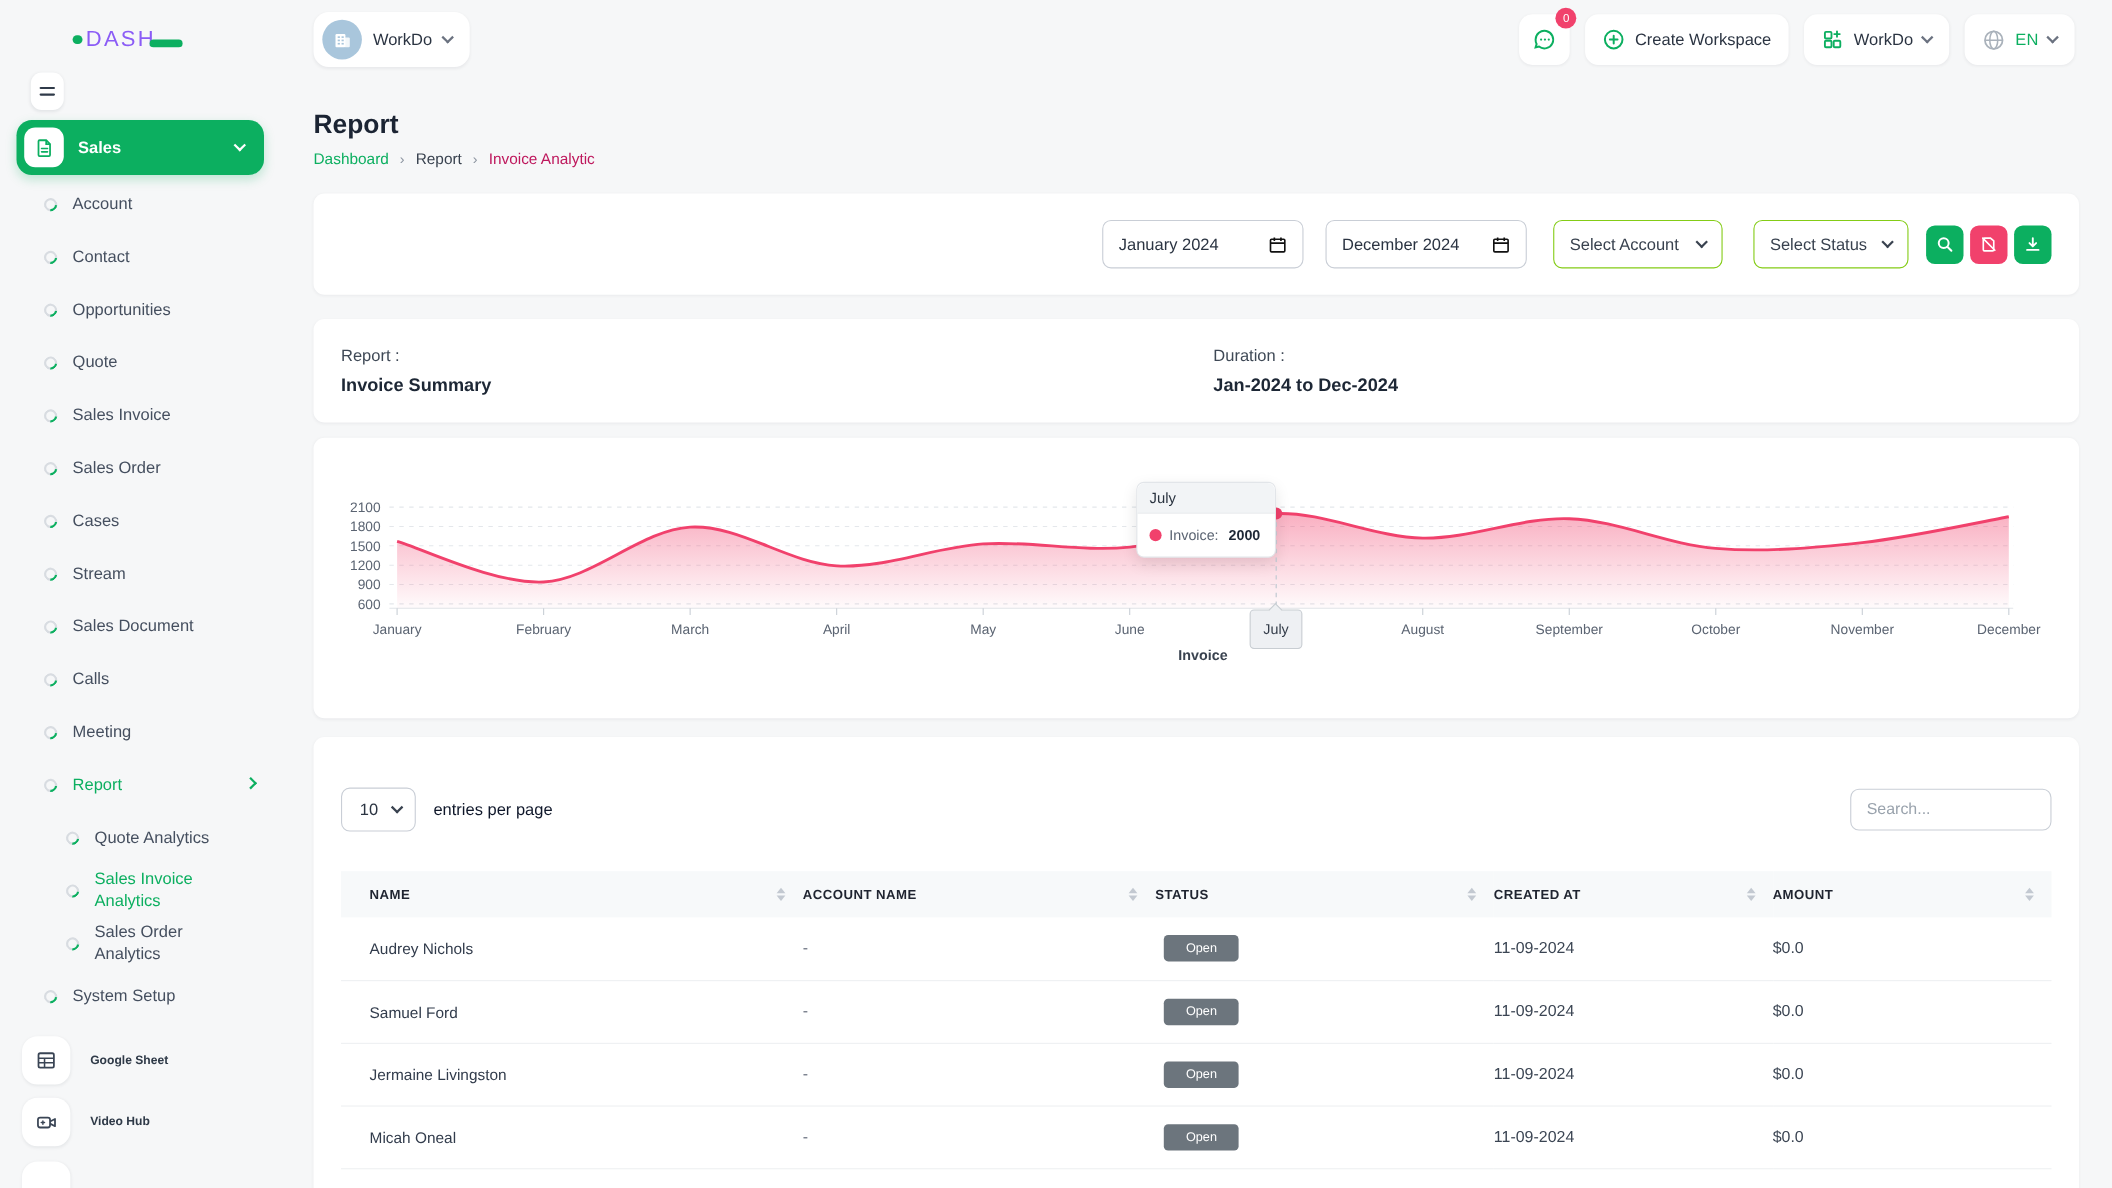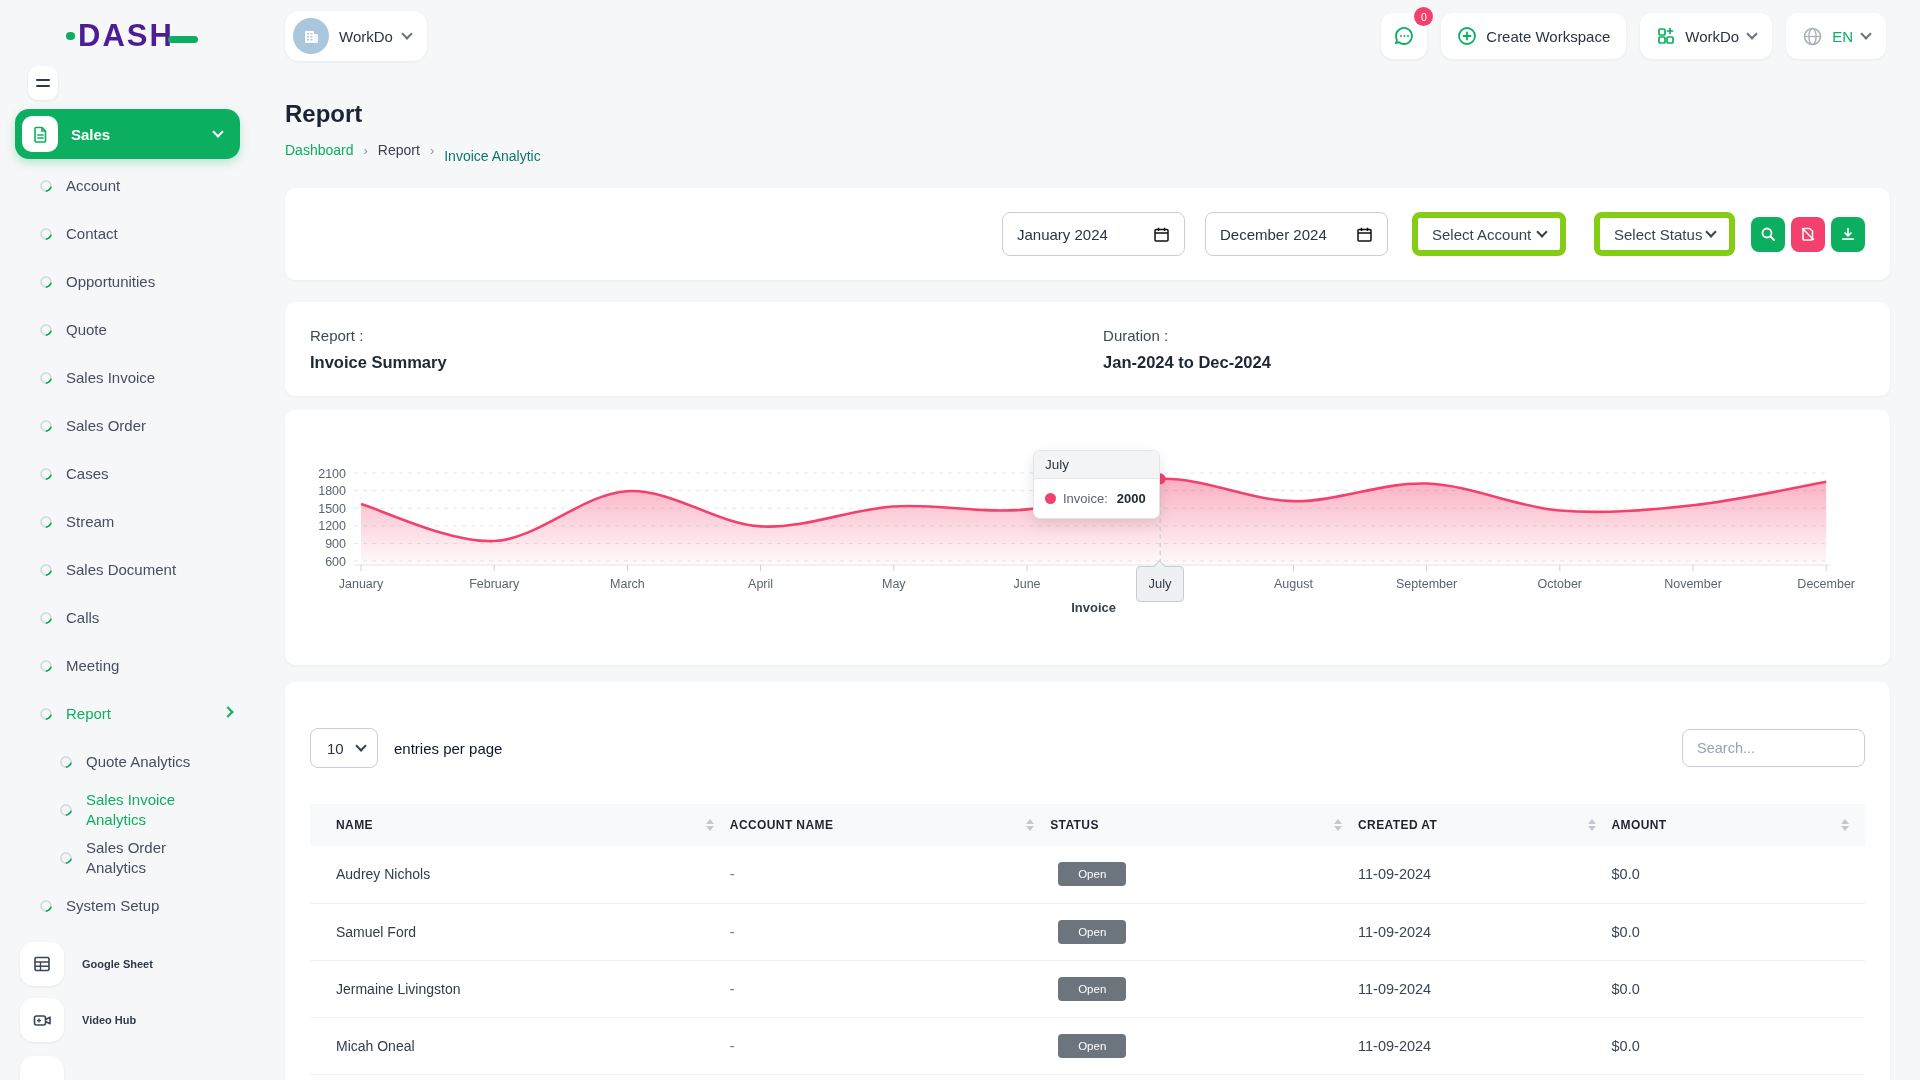--- a/index.html
+++ b/index.html
@@ -3,21 +3,21 @@
 <meta charset="utf-8">
 <style>
   * { margin:0; padding:0; box-sizing:border-box; }
   html,body { width:1920px; height:1080px; overflow:hidden; }
   body { font-family:"Liberation Sans", sans-serif; background:#f6f7f8; color:#2b3442; }
 
   
   .topbar { height:72px; display:flex; align-items:center; padding:0 34px 0 66px; }
   .logo { width:219px; display:flex; align-items:center; }
   .logo-dot { width:9px; height:8px; border-radius:4px; background:#0caf60; margin-right:3px; }
-  .logo-text { font-size:31px; font-weight:700; letter-spacing:2px; color:#4c1d95; }
+  .logo-text { font-size:20px; font-weight:400; letter-spacing:2px; color:#8b5cf6; }
   .logo-bar { width:30px; height:7px; border-radius:4px; background:#0caf60; margin-left:-6px; margin-top:6px; }
   .ws-pill { height:50px; background:#fff; border-radius:14px; display:flex; align-items:center; gap:10px;
              padding:0 16px 0 8px; box-shadow:0 1px 3px rgba(16,24,40,.06); cursor:pointer; }
   .ws-avatar { width:36px; height:36px; border-radius:50%; background:#a9c6dc; display:flex; align-items:center; justify-content:center; }
   .ws-name { font-size:15px; color:#2b3442; }
   .chev { width:8px; height:8px; border-right:2px solid #6b7280; border-bottom:2px solid #6b7280;
           transform:rotate(45deg); margin-top:-4px; display:inline-block; }
   .chev.right { transform:rotate(-45deg); }
   .top-right { margin-left:auto; display:flex; align-items:center; gap:14px; }
   .icon-btn { position:relative; width:46px; height:46px; background:#fff; border-radius:12px;
@@ -54,31 +54,31 @@
   .side-app .app-icon { width:44px; height:44px; background:#fff; border-radius:14px; display:flex; align-items:center;
                         justify-content:center; box-shadow:0 1px 3px rgba(16,24,40,.07); }
   .side-app .app-label { font-size:11px; font-weight:700; color:#2f3a48; margin-left:18px; }
   .side-app.partial { margin-top:14px; }
 
   
   .page-title { font-size:24px; font-weight:700; color:#1b2433; margin-top:12px; }
   .breadcrumb { display:flex; align-items:center; gap:10px; margin-top:8px; font-size:14px; }
   .breadcrumb .bc-link { color:#0caf60; cursor:pointer; }
   .breadcrumb .bc-current { color:#39424f; }
-  .breadcrumb .bc-muted { color:#0f766e;margin-top:12px; }
+  .breadcrumb .bc-muted { color:#be185d; }
   .bc-sep { color:#8d95a0; font-size:13px; }
 
   .card { background:#fff; border-radius:10px; box-shadow:0 1px 3px rgba(16,24,40,.05); }
 
   
   .filter-card { margin-top:24px; height:92px; display:flex; align-items:center; justify-content:flex-end;
                  gap:20px; padding:0 25px; }
   .date-input { width:183px; height:44px; border:1px solid #c9ced6; border-radius:8px; display:flex; align-items:center;
                 justify-content:space-between; padding:0 14px; font-size:15px; color:#2b3442; background:#fff; cursor:text; }
-  .select-box { height:44px; border:6px solid #84cc16; border-radius:8px; display:flex; align-items:center;
+  .select-box { height:44px; border:1px solid #84cc16; border-radius:8px; display:flex; align-items:center;
                 justify-content:space-between; padding:0 14px; font-size:15px; color:#39424f; background:#fff; cursor:pointer; }
   .select-box .chev { border-color:#39424f; }
   .sel-account { width:154px; margin-left:4px; }
   .sel-status { width:141px; margin-left:8px; }
   .btn-group { display:flex; gap:6px; margin-left:-4px; }
   .sq-btn { width:34px; height:35px; border-radius:8px; border:none; display:flex; align-items:center; justify-content:center; cursor:pointer; }
   .sq-btn.green { background:#0caf60; }
   .sq-btn.pink { background:#f1416c; }
 
   

